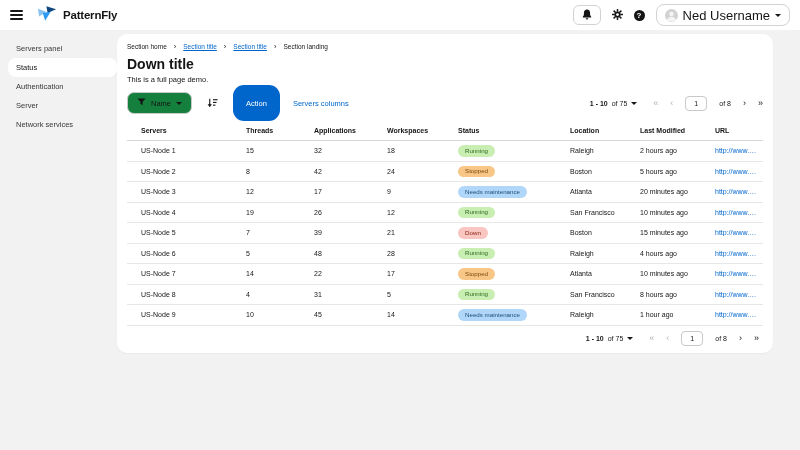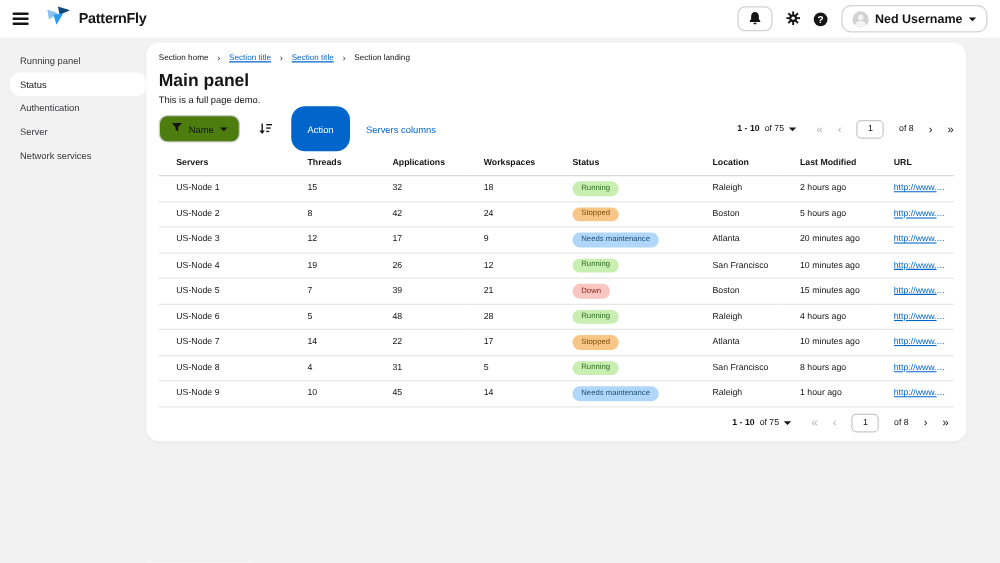--- a/index.html
+++ b/index.html
@@ -16,21 +16,21 @@
   .mh-spacer { flex:1; }
   .mh-right { display:flex; align-items:center; gap:11px; }
   .icon-btn { display:flex; align-items:center; justify-content:center; background:none; border:none; cursor:pointer; padding:0; }
   .bell-btn { border:1px solid #d2d2d2; border-radius:6px; width:28px; height:20px; background:#fff; }
   .help-circle { width:11px; height:11px; border-radius:50%; background:#151515; color:#fff;
                  font-size:8px; font-weight:700; display:flex; align-items:center; justify-content:center; }
   .user-chip { display:flex; align-items:center; gap:5px; border:1px solid #d2d2d2; border-radius:8px;
                height:22px; padding:0 8px; background:#fff; cursor:pointer; }
   .avatar { width:13px; height:13px; border-radius:50%; background:#d2d2d2; overflow:hidden;
             display:flex; align-items:center; justify-content:center; }
-  .user-name { font-size:10px;font-weight:bold; }
+  .user-name { font-size:13px; }
   .caret { width:0; height:0; border-left:3px solid transparent; border-right:3px solid transparent;
            border-top:3.5px solid #151515; display:inline-block; }
 
   
   .sidebar { position:absolute; top:30px; left:0; width:117px; bottom:0; background:#f2f2f2; padding-top:9px; }
   .nav-item { font-size:7.5px; color:#37383b; padding:5px 8px 5px 16px; cursor:pointer; line-height:9px; }
   .nav-item.selected { background:#fff; border-radius:8px; margin-left:8px; padding-left:8px; color:#151515; }
 
   
   .card { position:absolute; left:117px; top:34px; width:656px; background:#fff;
@@ -39,21 +39,21 @@
   .breadcrumb { display:flex; align-items:center; gap:7px; font-size:6.5px; line-height:10px; }
   .bc-link { color:#0066cc; text-decoration:underline; cursor:pointer; }
   .bc-sep { color:#151515; font-size:7.5px; line-height:8px; }
 
   .page-title { font-size:14px; font-weight:700; margin-top:5px; line-height:15px; }
   .page-desc { font-size:7.5px; margin-top:3px; line-height:10px; }
 
   
   .toolbar { display:flex; align-items:center; margin-top:7px; height:22px; }
   .filter-toggle { display:flex; align-items:center; gap:5px; border:1px solid #c9c9c9; border-radius:7px;
-                   height:22px; padding:0 9px; background:#4d7c0f; font-size:7.5px; cursor:pointer; }
+                   height:22px; padding:0 9px; background:#15803d; font-size:7.5px; cursor:pointer; }
   .sort-btn { margin-left:15px; }
   .action-btn { margin-left:15px; background:#0066cc; color:#fff; border:none; border-radius:11px;
                 height:36px; padding:0 13px; font-size:7.5px; cursor:pointer; font-family:inherit; }
   .link-btn { margin-left:13px; background:none; border:none; color:#0066cc; font-size:7.5px;
               cursor:pointer; font-family:inherit; }
   .tb-spacer { flex:1; }
 
   
   .pagination { display:flex; align-items:center; font-size:7px; color:#151515; }
   .pg-summary { display:flex; align-items:center; gap:4px; cursor:pointer; }
@@ -141,40 +141,40 @@
           <path d="M1.6 11.5a4.4 4.4 0 0 1 8.8 0z" fill="#f4f4f4"></path>
         </svg>
       </span>
       <span class="user-name">Ned Username</span>
       <span class="caret"></span>
     </div>
   </div>
 </header>
 
 <nav class="sidebar" id="sidebar-nav">
-    <div class="nav-item">Running panel</div>
+    <div class="nav-item">Servers panel</div>
     <div class="nav-item selected">Status</div>
     <div class="nav-item">Authentication</div>
     <div class="nav-item">Server</div>
     <div class="nav-item">Network services</div>
   </nav>
 
 <main class="card">
 
   <div class="breadcrumb" id="breadcrumb">
       <span class="bc-item">Section home</span>
       <span class="bc-sep">›</span>
       <span class="bc-item bc-link">Section title</span>
       <span class="bc-sep">›</span>
       <span class="bc-item bc-link">Section title</span>
       <span class="bc-sep">›</span>
       <span class="bc-item">Section landing</span>
     </div>
 
-  <h1 class="page-title">Main panel</h1>
+  <h1 class="page-title">Down title</h1>
   <div class="page-desc">This is a full page demo.</div>
 
   <div class="toolbar">
     <div class="filter-toggle">
       <span>
         <svg width="9" height="8" viewBox="0 0 10 9">
           <path d="M.5.5h9L6.2 4.3v3.9L3.8 6.4V4.3z" fill="#151515"></path>
         </svg>
       </span>
       <span>Name</span>

